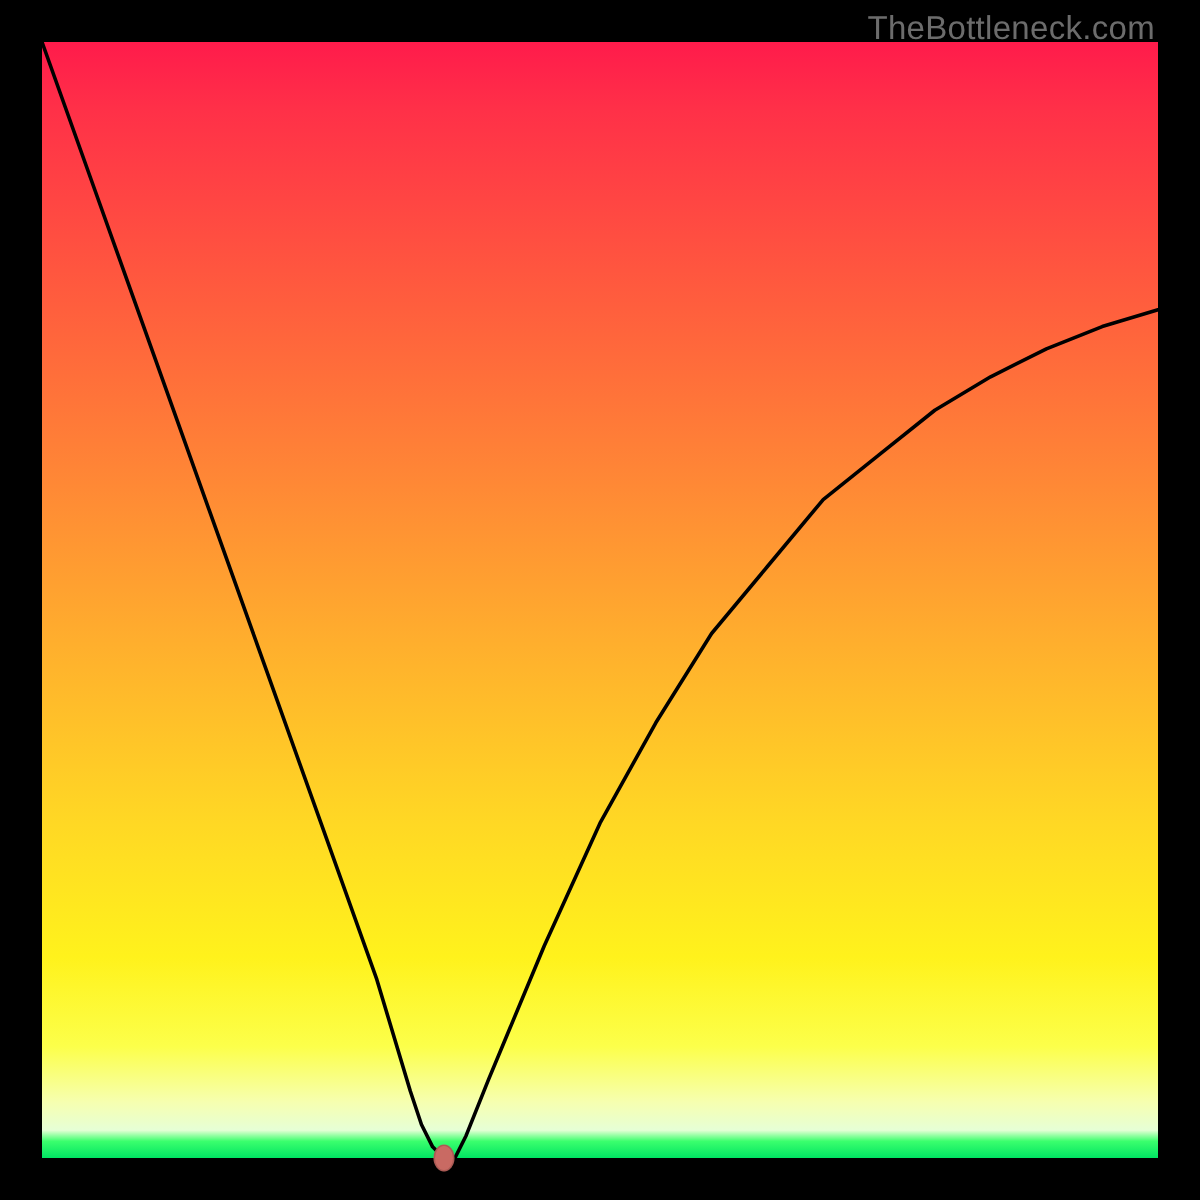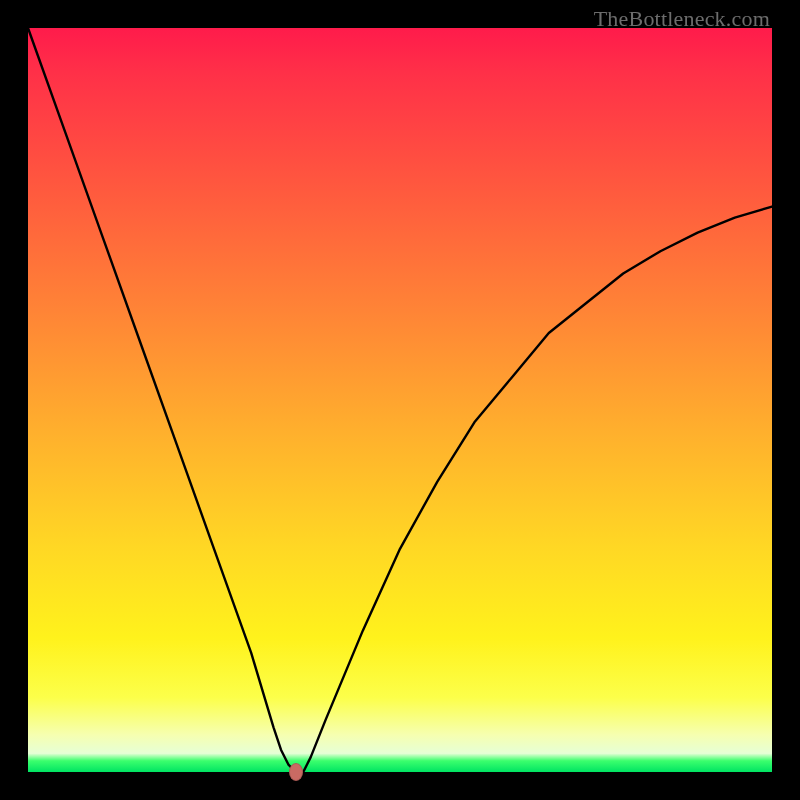--- a/index.html
+++ b/index.html
@@ -11,21 +11,20 @@
     overflow: hidden;
     font-family: Arial, Helvetica, sans-serif;
   }
   .frame {
     position: absolute;
     left: 0;
     top: 0;
     width: 800px;
     height: 800px;
     background: #000;
-    font-family: Liberation Serif, serif;
   }
   .plot-area {
     position: absolute;
     left: 28px;
     top: 28px;
     width: 744px;
     height: 744px;
     
     background: linear-gradient(
       to bottom,

